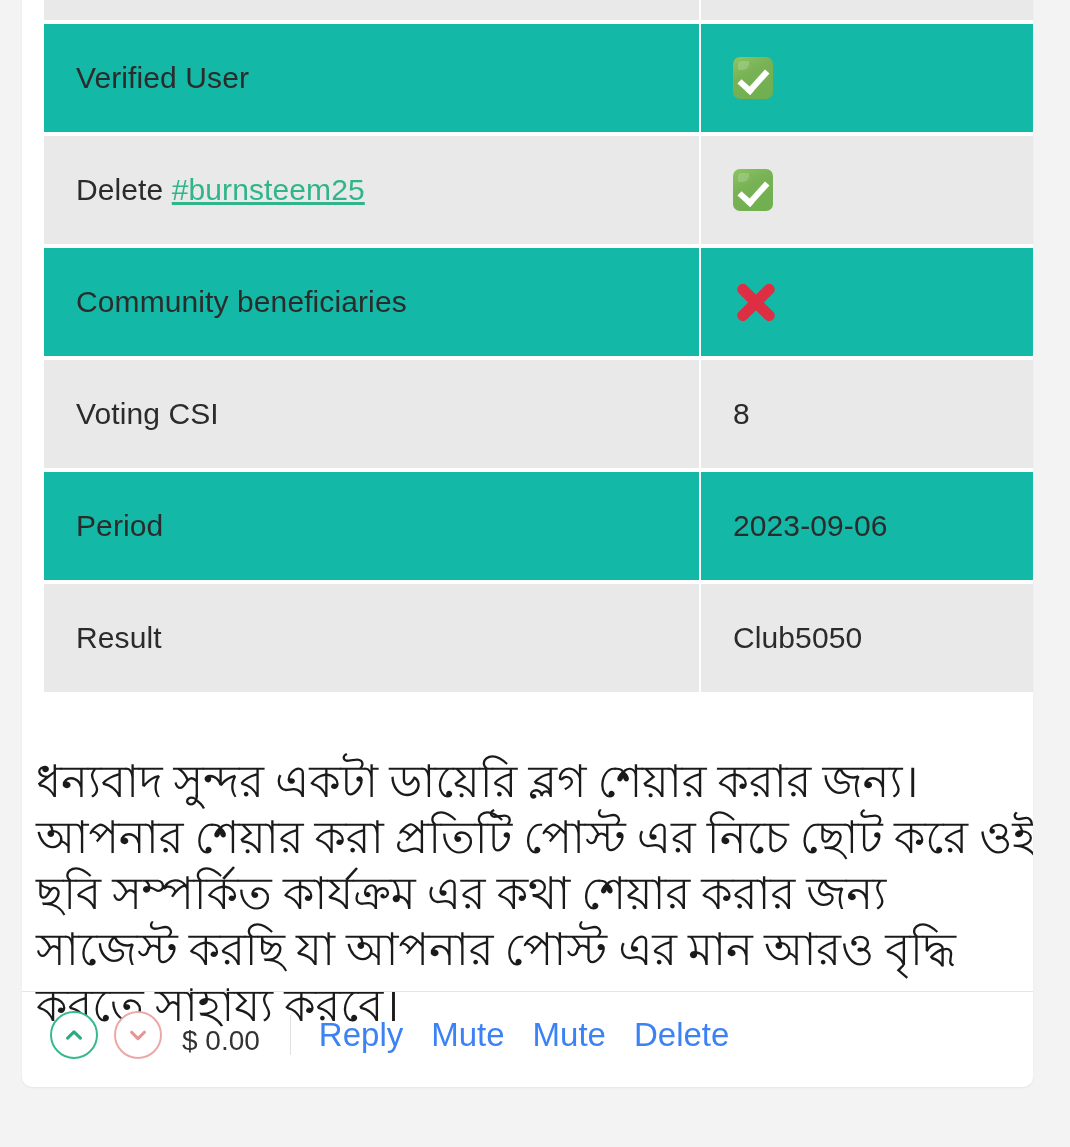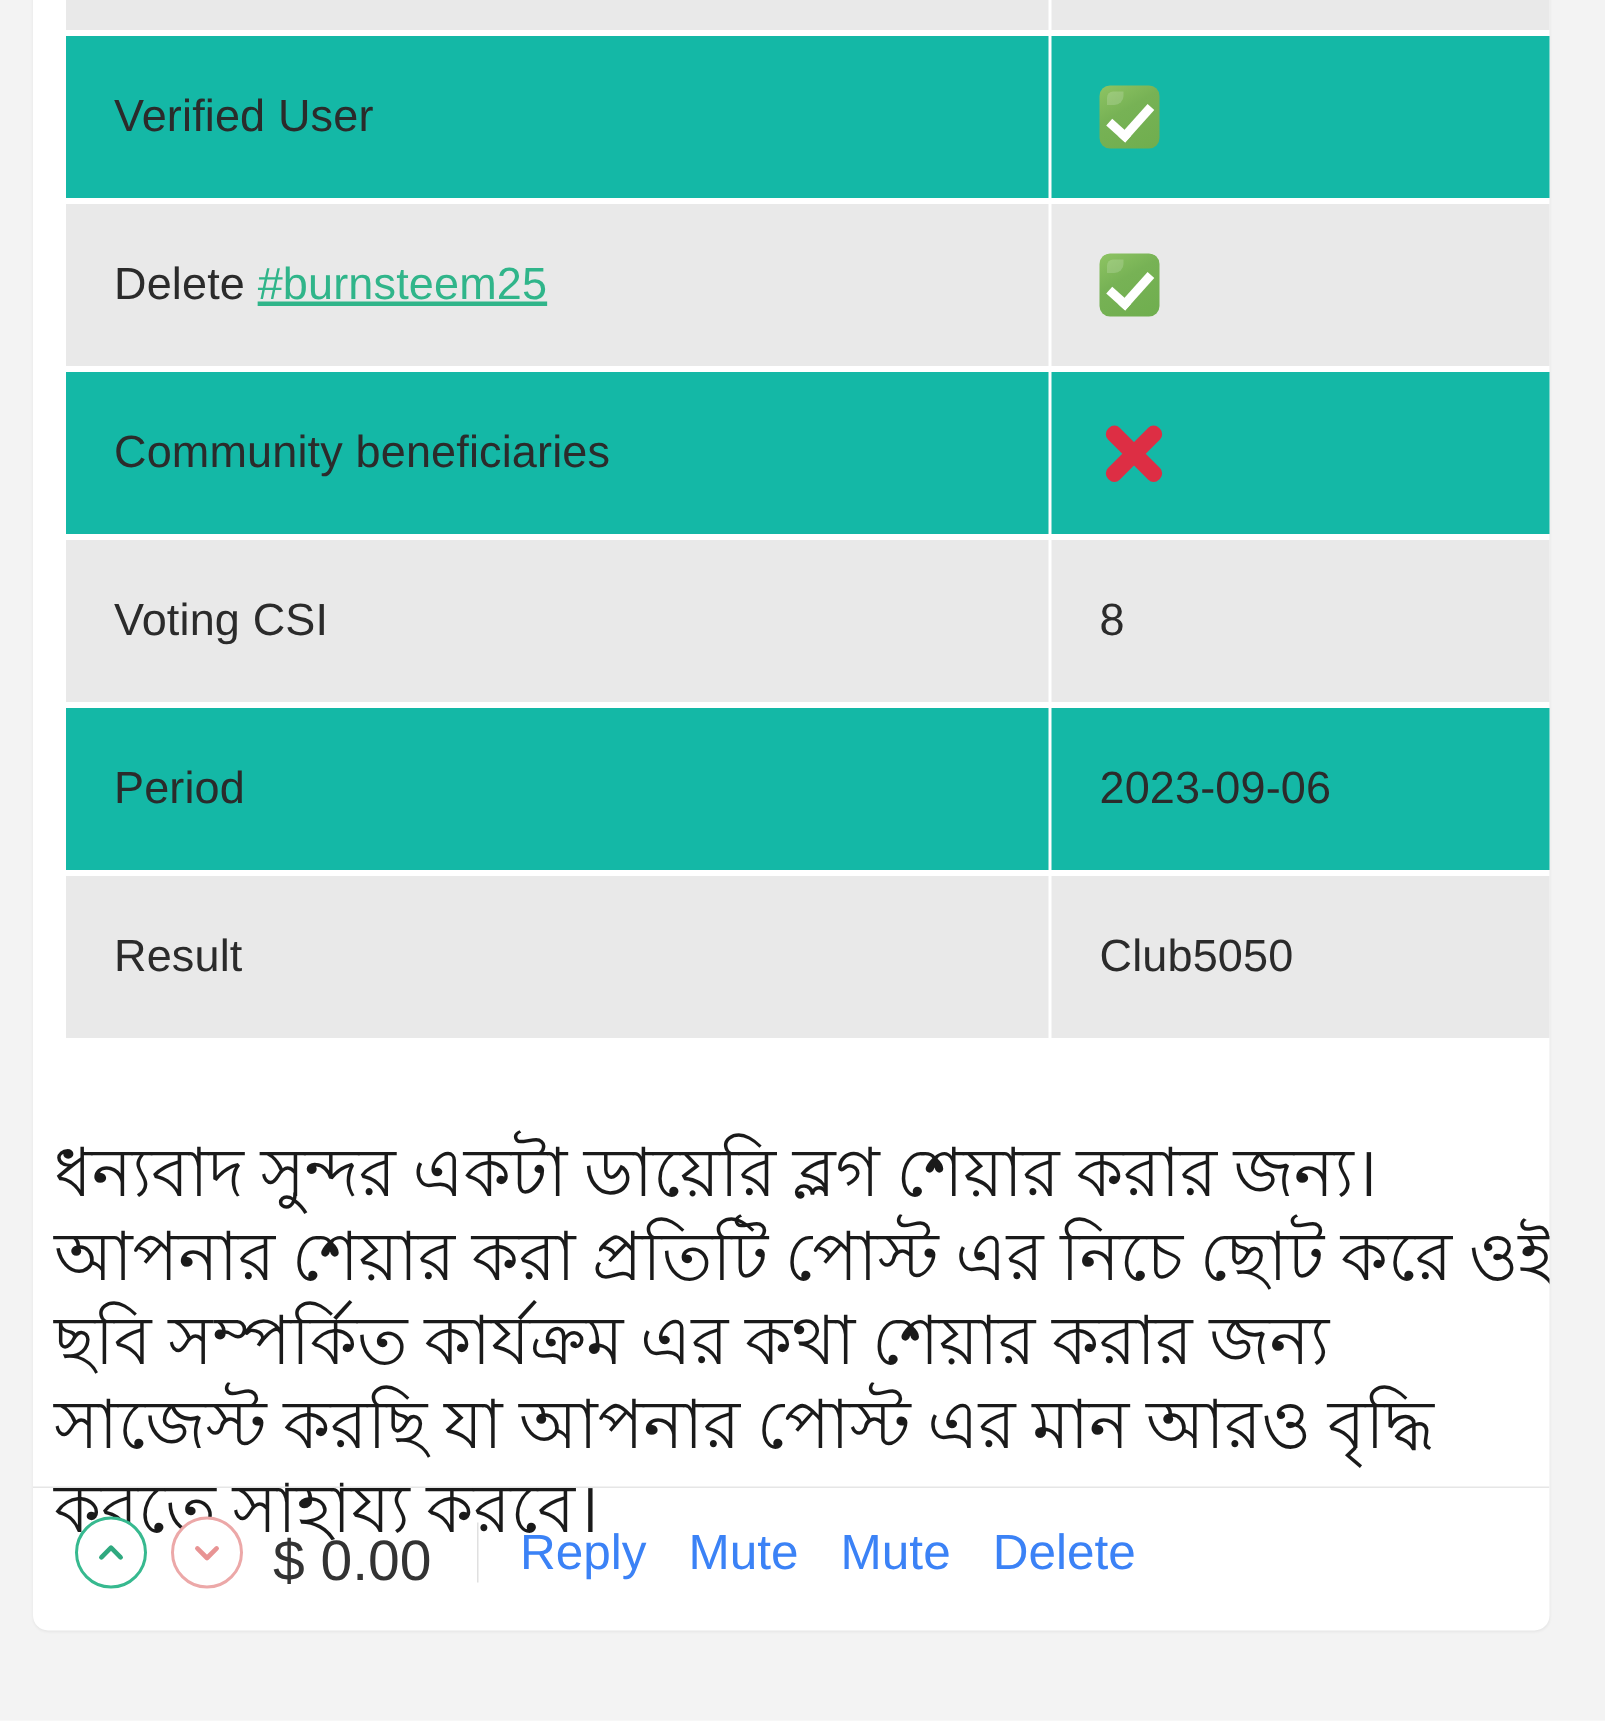--- a/index.html
+++ b/index.html
@@ -164,21 +164,21 @@
     box-sizing: border-box;
     background: #ffffff;
   }
   .vote-btn.down { border-color: #eca8a8; margin-right: 20px; }
   .chev {
     width: 22px;
     height: 22px;
     display: block;
   }
   .payout {
-    font-size: 38px;
+    font-size: 28px;
     color: #333333;
     margin-right: 14px;
     white-space: nowrap;
     margin-top: 12px;
   }
   .divider-v {
     width: 1px;
     height: 40px;
     background: #e0e0e0;
     margin: 0 28px 0 16px;

